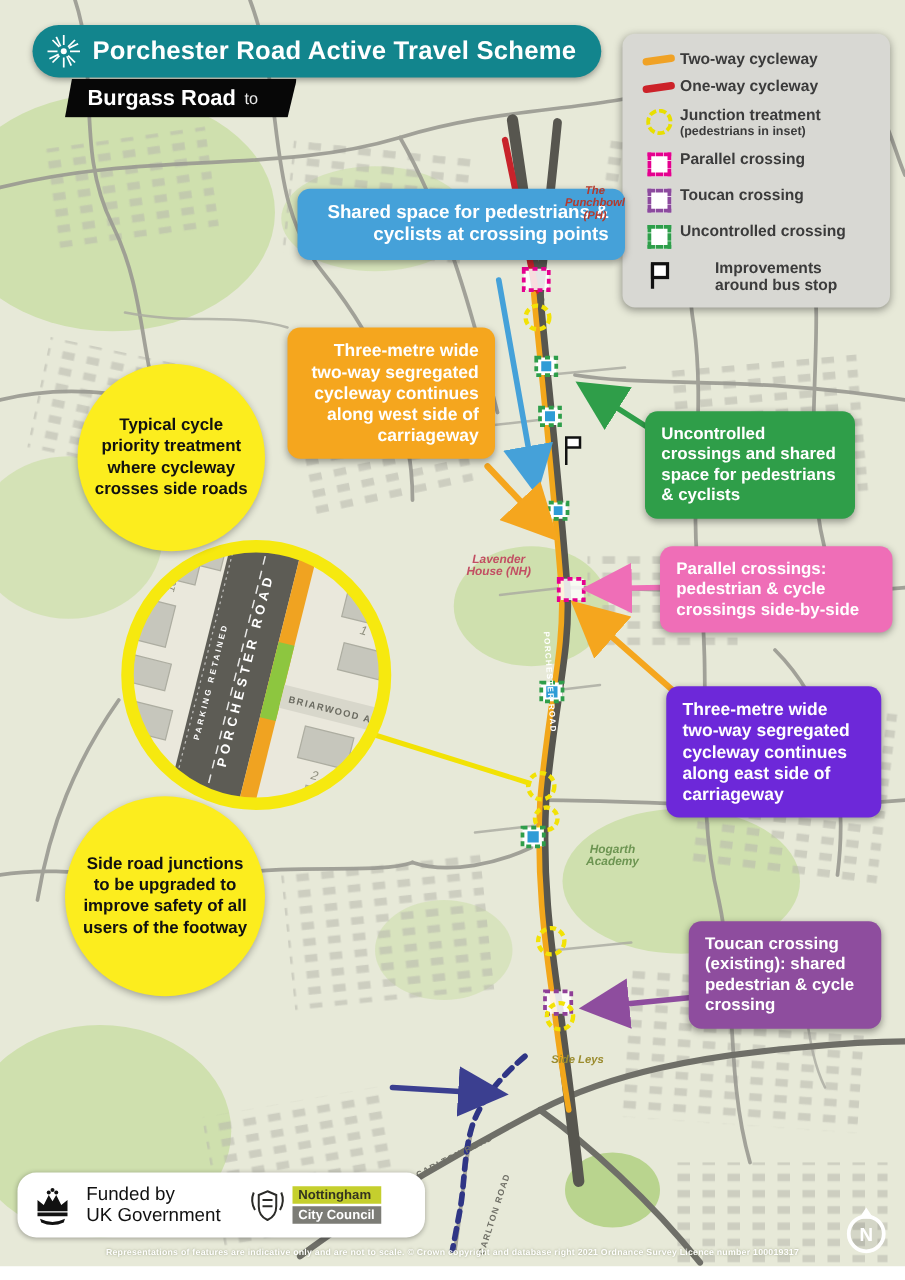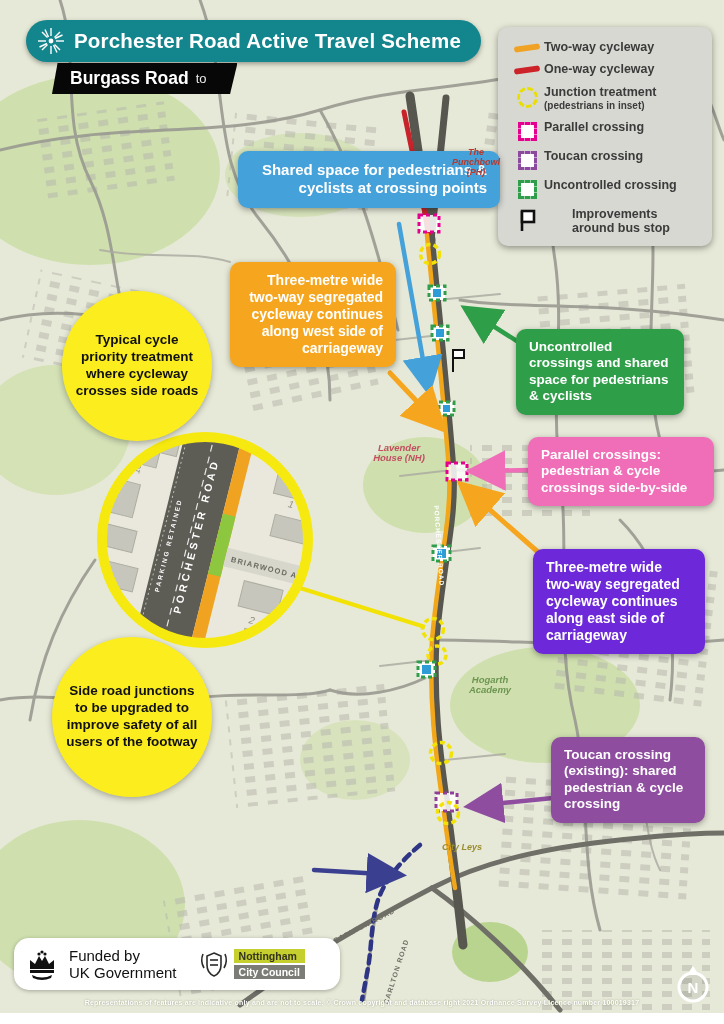--- a/index.html
+++ b/index.html
@@ -365,21 +365,21 @@
   <div class="co co-pink"><span>Parallel crossings: pedestrian &amp; cycle crossings side-by-side</span></div>
   <div class="co co-orange-e"><span>Three-metre wide two-way segregated cycleway continues along east side of carriageway</span></div>
   <div class="co-circle co-yellow-bot">
       <span>Side road junctions to be upgraded to improve safety of all users of the footway</span>
     </div>
   <div class="co co-purple"><span>Toucan crossing (existing): shared pedestrian &amp; cycle crossing</span></div>
 
   <div class="maplab lab-punchbowl">The Punchbowl (PH)</div>
   <div class="maplab lab-lavender">Lavender House (NH)</div>
   <div class="maplab lab-hogarth">Hogarth Academy</div>
-  <div class="maplab lab-woodleys">City Leys</div>
+  <div class="maplab lab-woodleys">Side Leys</div>
   <div class="lab-road lab-carlton1">CARLTON ROAD</div>
   <div class="lab-road lab-carlton2">CARLTON ROAD</div>
   <div class="lab-road lab-porchester">PORCHESTER ROAD</div>
 
   <div class="footer">
     <svg width="40" height="36" viewBox="0 0 40 34">
       <g fill="#111">
         <path d="M8,22 L8,13 L13,17 L17,9 L20,14 L23,9 L27,17 L32,13 L32,22 Z"></path>
         <rect x="8" y="23" width="24" height="3"></rect>
         <circle cx="17" cy="7" r="1.6"></circle>

